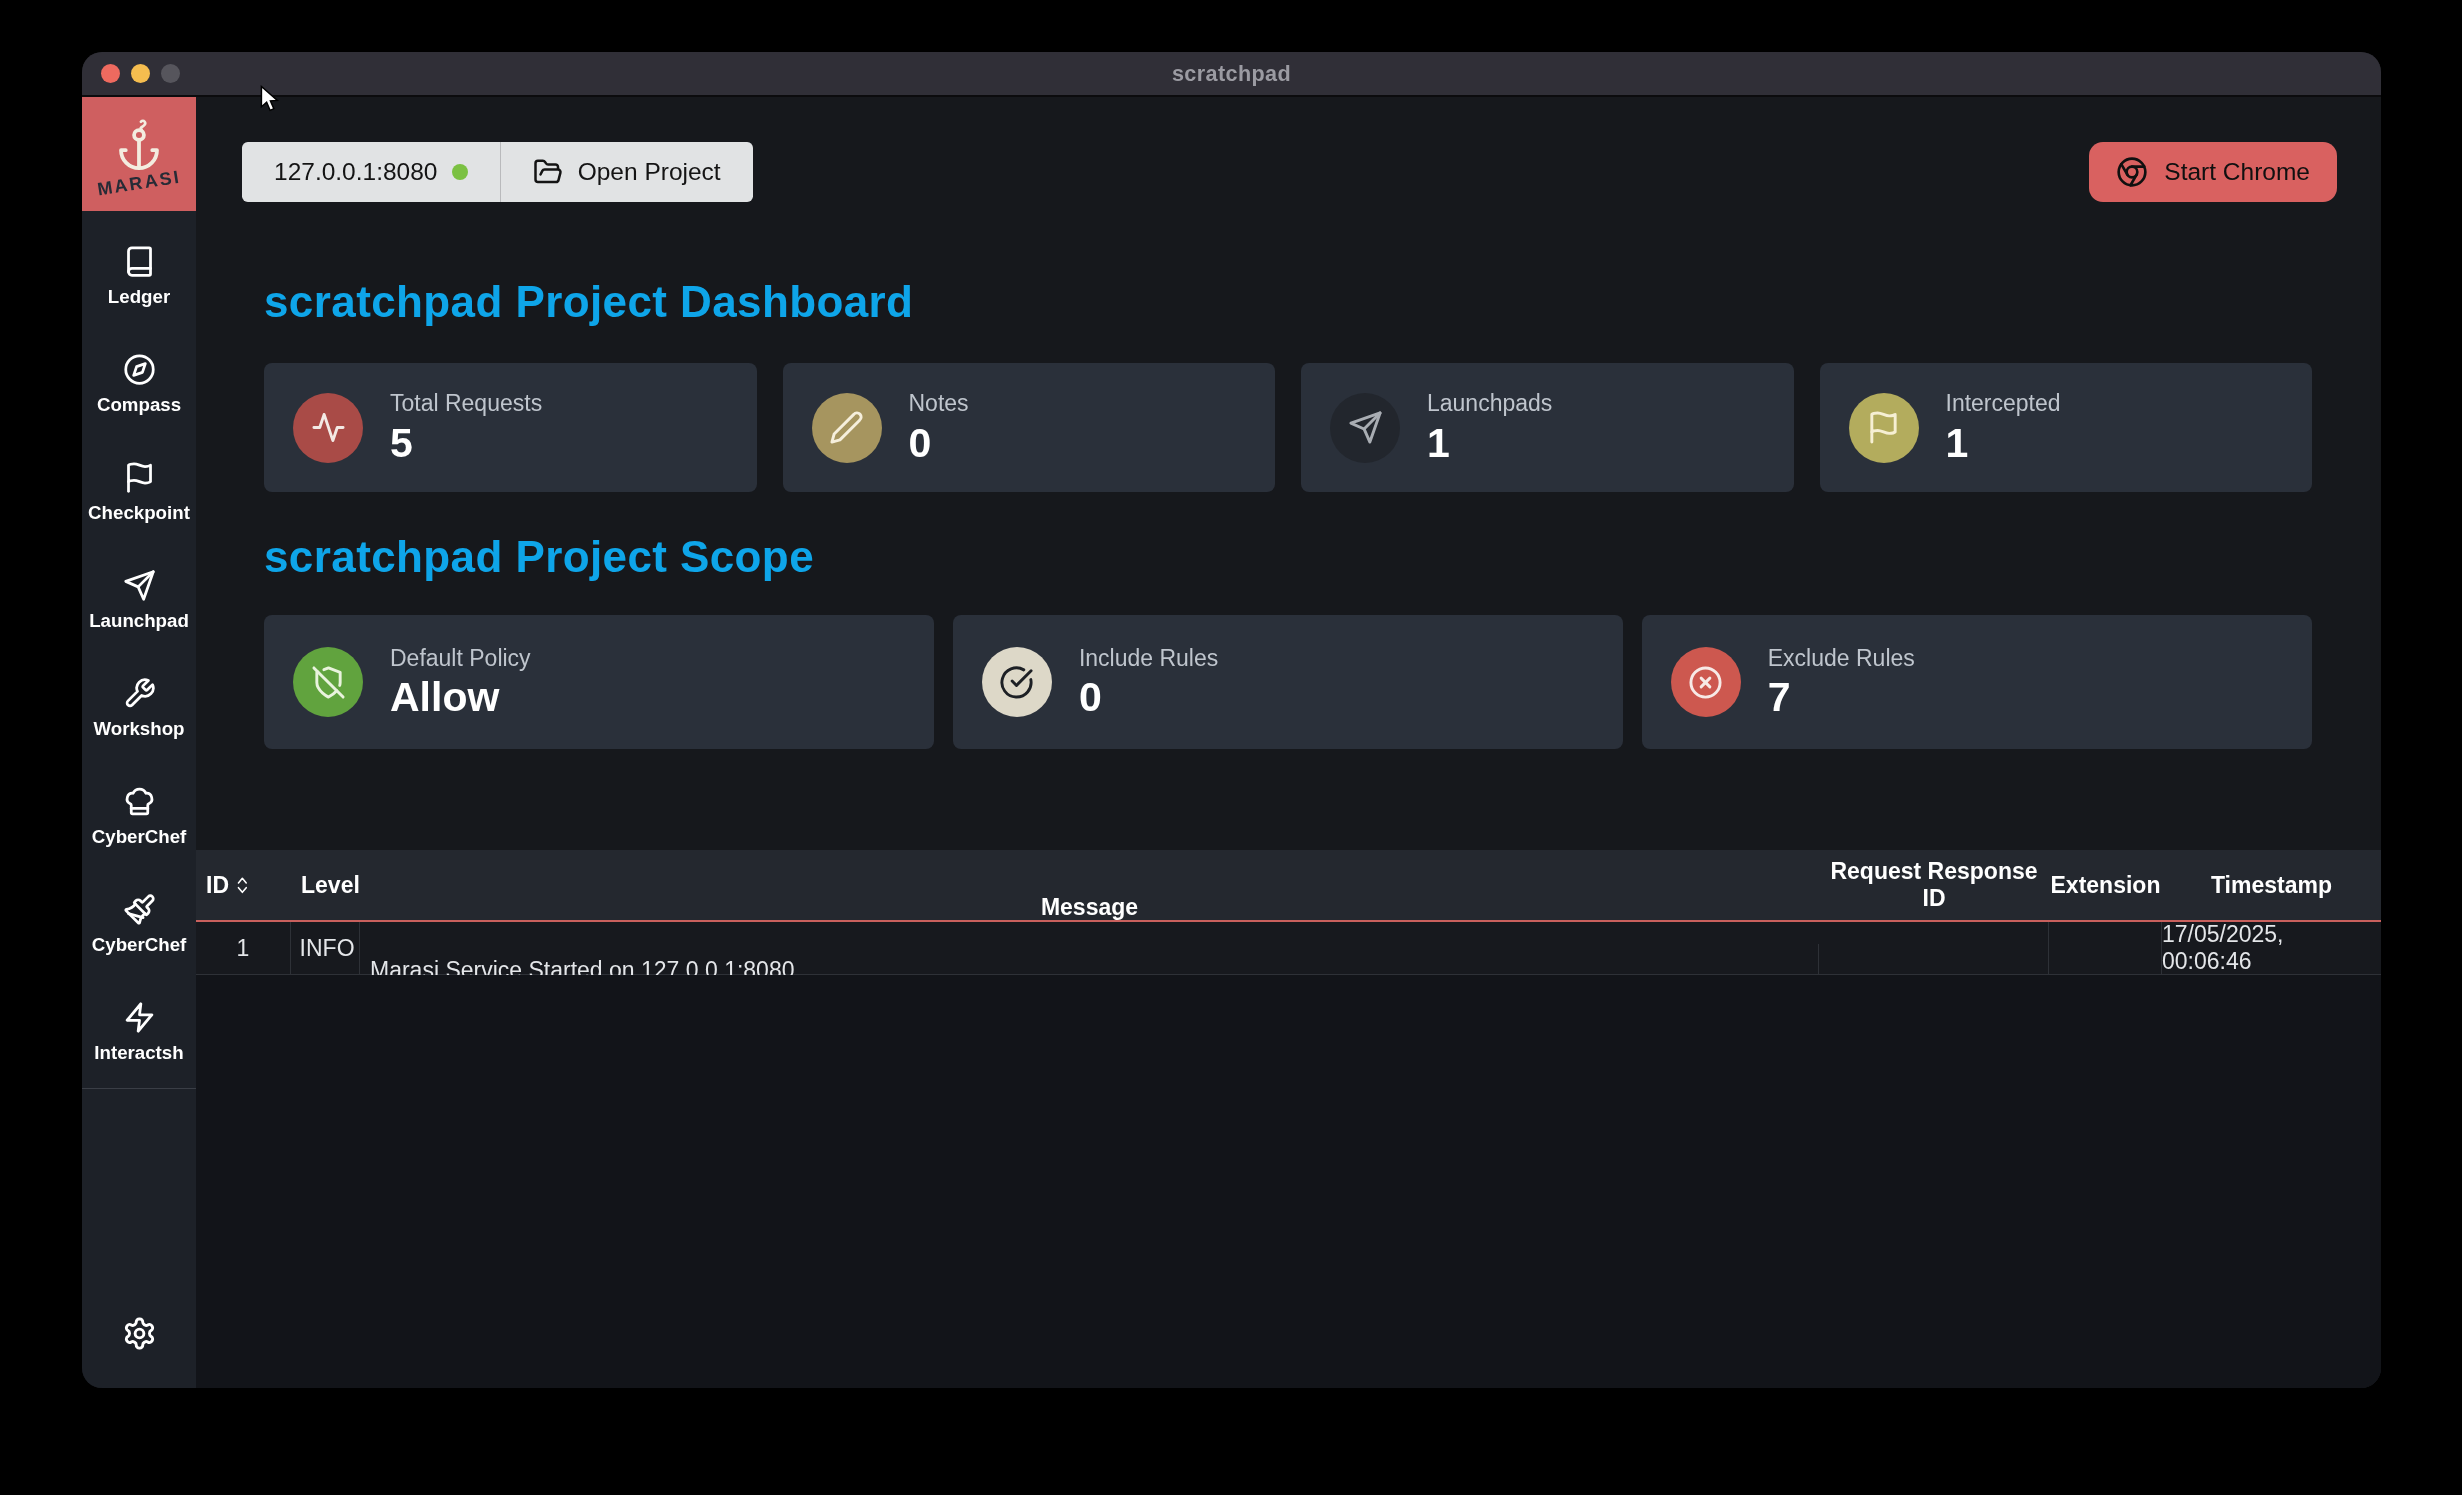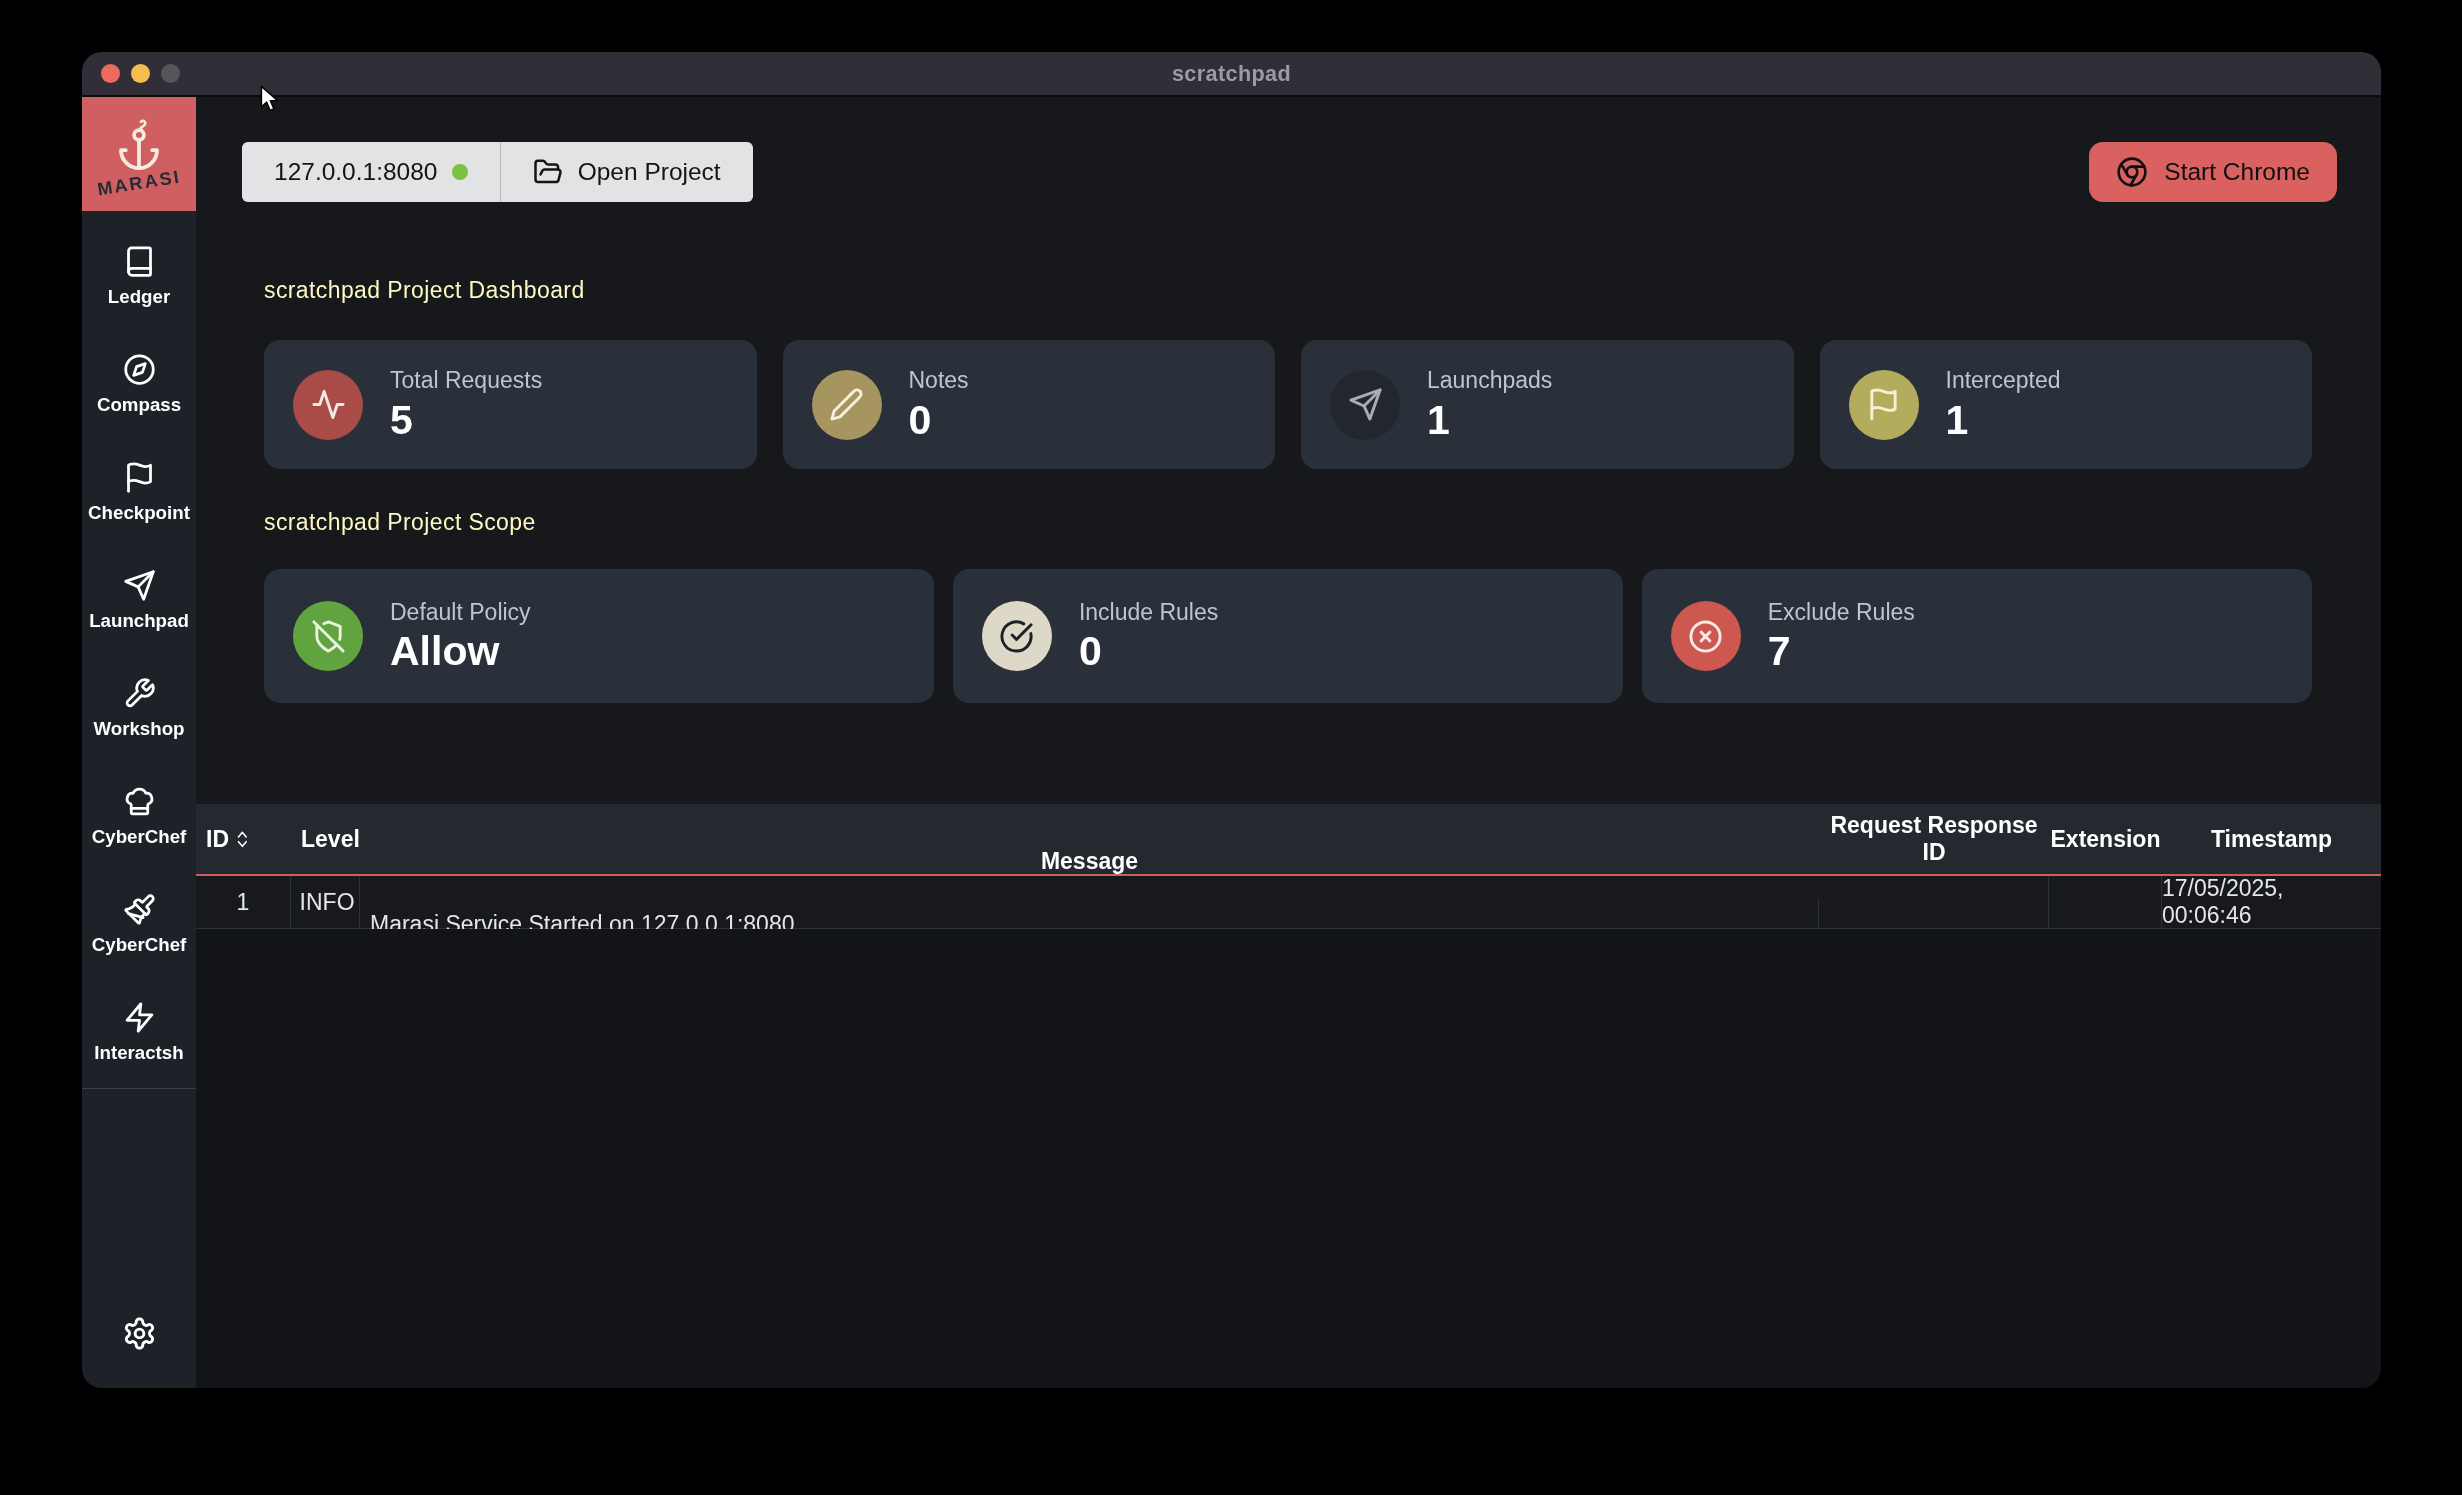--- a/index.html
+++ b/index.html
@@ -42,27 +42,27 @@
   .segment { display:flex; align-items:center; gap:14.4px; padding:0 32px; font-size:24.5px; color:#141414; cursor:pointer; }
   .seg-divider { width:1.4px; background:#b9babc; margin:0; }
   .status-dot { width:16px; height:16px; border-radius:50%; }
   .segment svg { width:30px; height:30px; }
   .start-chrome { display:flex; align-items:center; gap:16px; height:60px; padding:0 27px;
                   border:none; border-radius:14px; font-size:24.5px; font-weight:500; color:#101010;
                   font-family:"Liberation Sans", sans-serif; cursor:pointer; }
   .start-chrome svg { width:32px; height:32px; }
 
   .content { padding:0 69px 0 68px; }
-  .section-title { color:#fef9c3; font-size:23px; font-weight:400; letter-spacing:0.4px; }
+  .section-title { color:#0ea5e9; font-size:44px; font-weight:700; letter-spacing:0.4px; }
   .dash-title { margin-top:75px; }
   .scope-title { margin-top:40px; }
 
   .stats-row { display:flex; gap:26px; margin-top:36px; }
   .scope-row { display:flex; gap:18.7px; margin-top:33px; }
-  .card { flex:1; background:#2a303a; border-radius:16px; display:flex; align-items:center; padding:0 29px; }
+  .card { flex:1; background:#2a303a; border-radius:8px; display:flex; align-items:center; padding:0 29px; }
   .stats-row .card { height:129px; }
   .scope-row .card { height:134px; }
   .card-circle { width:70px; height:70px; border-radius:50%; flex:0 0 70px;
                  display:flex; align-items:center; justify-content:center; }
   .card-circle svg { width:35px; height:35px; }
   .card-texts { margin-left:27px; display:flex; flex-direction:column; gap:4.3px; }
   .card-label { font-size:23px; color:#bfc5cd; }
   .card-value { font-size:41px; font-weight:800; color:#fff; line-height:1.05; }
 
   

